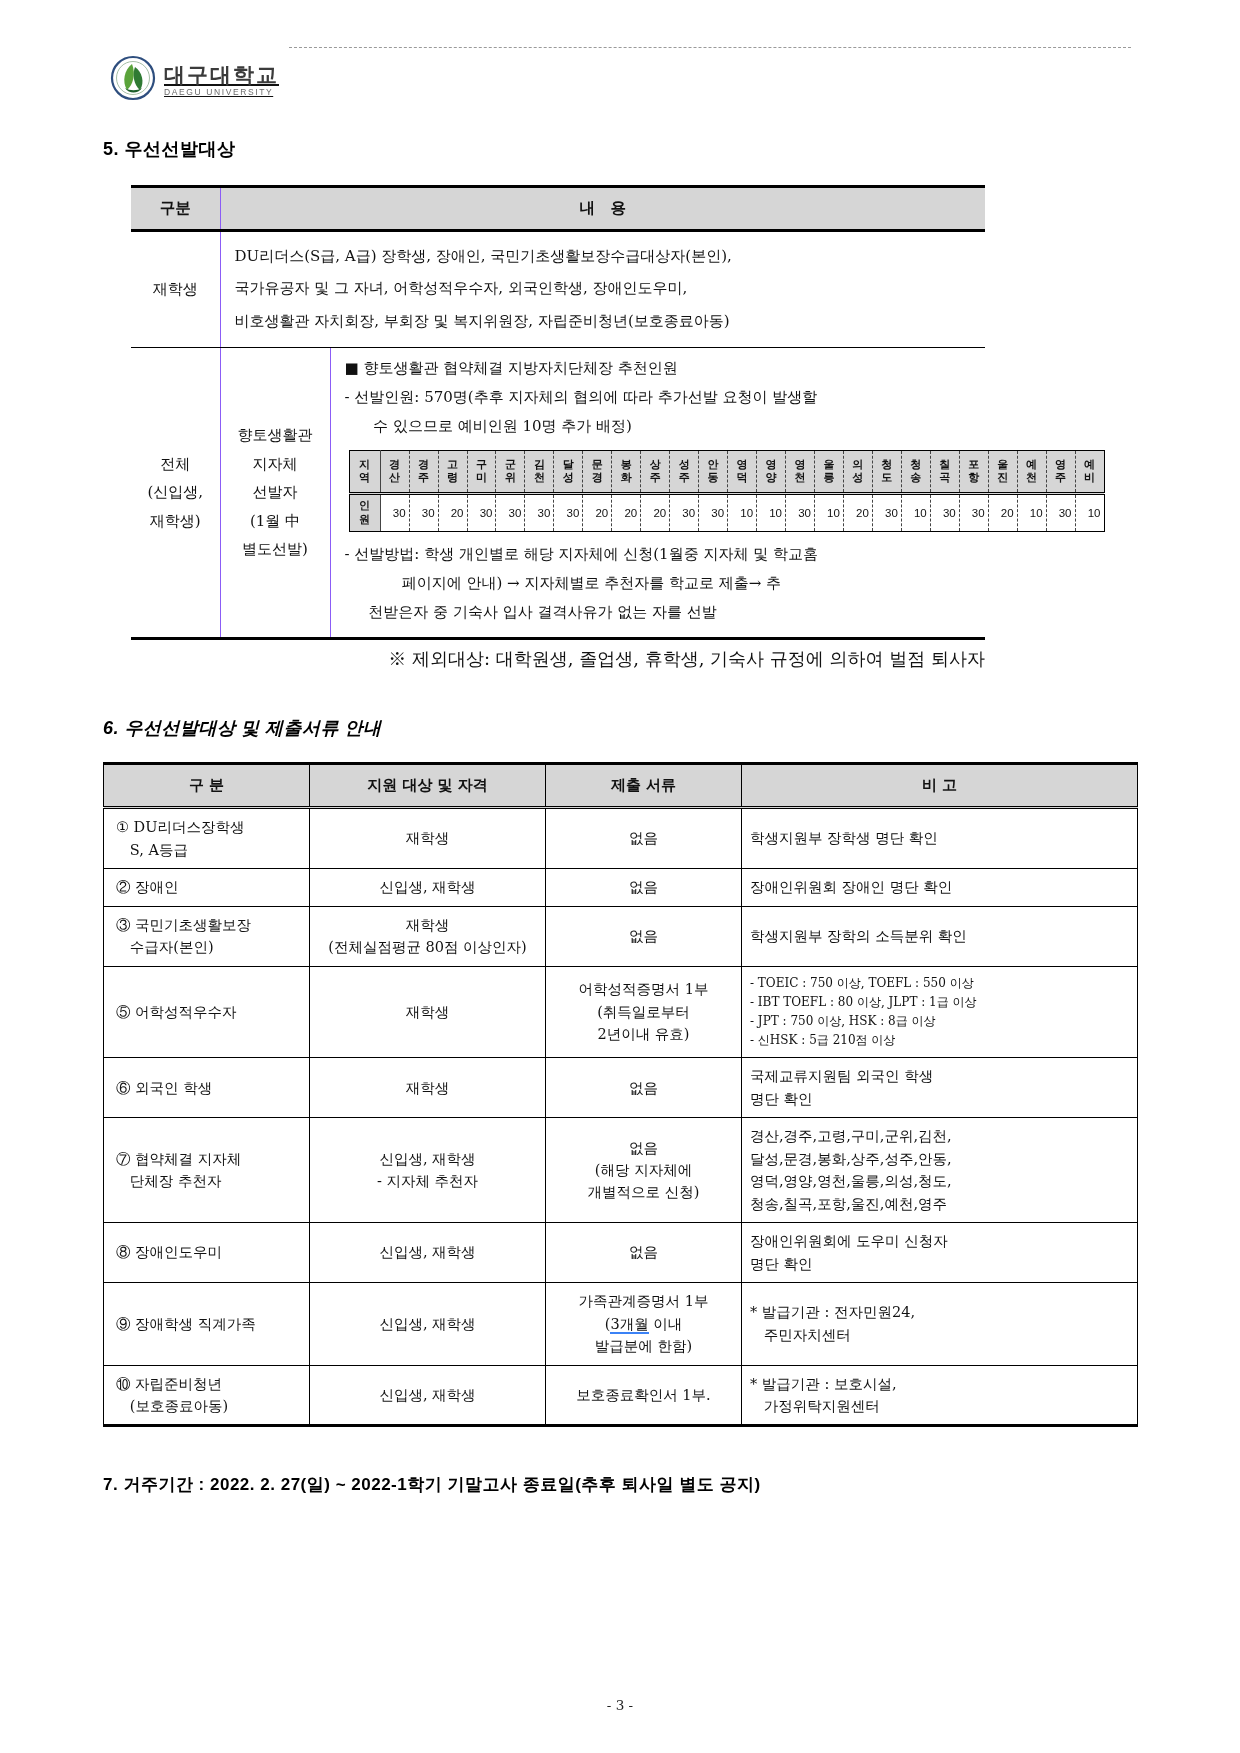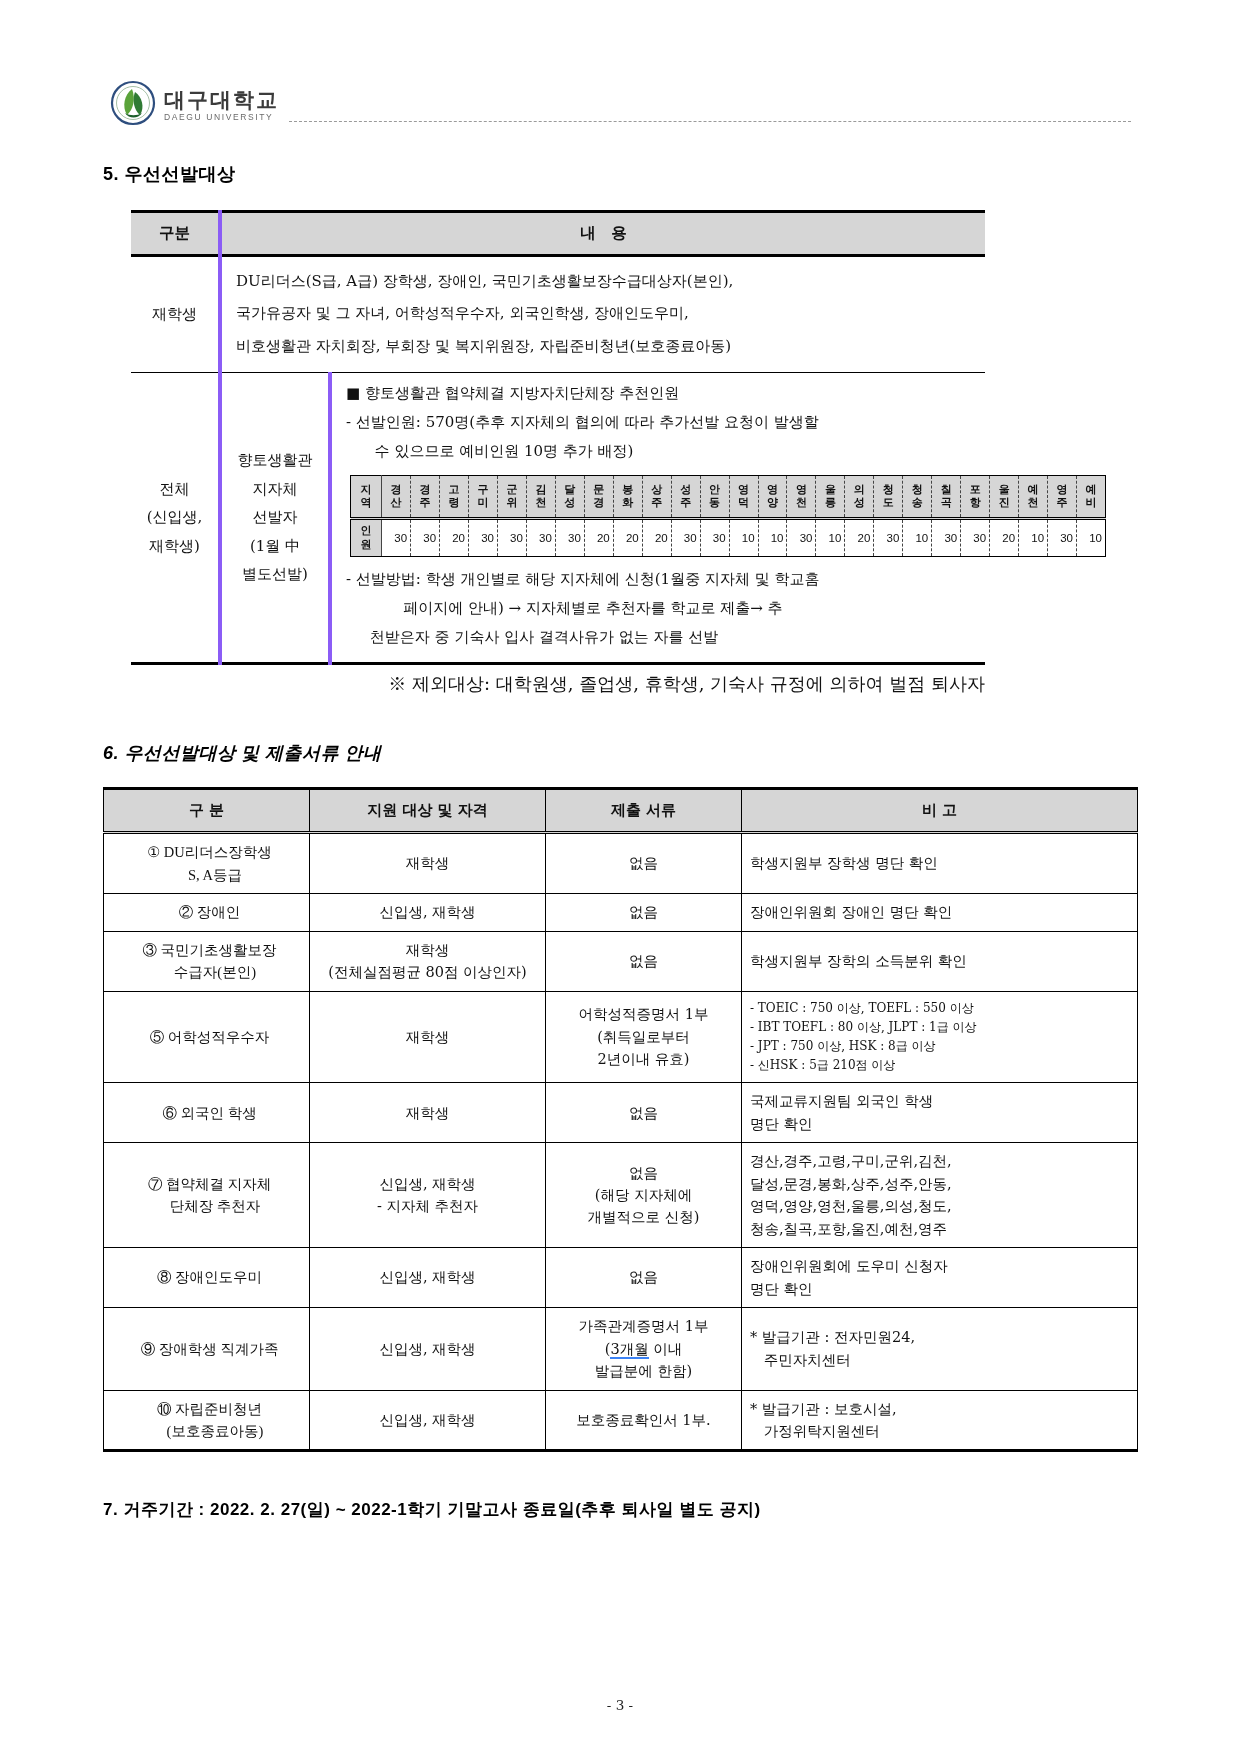--- a/index.html
+++ b/index.html
@@ -2,40 +2,40 @@
 <html><head>
 <meta charset="utf-8">
 <style>
   html,body{margin:0;padding:0;background:#ffffff;}
   .page{
     position:relative;width:1240px;height:1753px;background:#fff;
     font-family:"DejaVu Serif","Liberation Serif",serif;color:#111;
     overflow:hidden;box-sizing:border-box;padding:0 103px;
   }
   
-  .doc-header{display:flex;align-items:flex-end;padding-top:80px;}
+  .doc-header{display:flex;align-items:flex-start;padding-top:55px;text-decoration:underline;}
   .logo-wrap{display:flex;align-items:center;gap:8px;margin-left:7px;}
   .logo-text{display:flex;flex-direction:column;line-height:1;}
   .logo-kr{font-family:"Liberation Sans","DejaVu Sans",sans-serif;font-weight:bold;font-size:21px;color:#3b3b3b;letter-spacing:2px;}
   .logo-en{font-family:"Liberation Sans","DejaVu Sans",sans-serif;font-size:8.5px;color:#6a6a6a;letter-spacing:1.6px;margin-top:3px;}
   .dashed-rule{flex:1;border-top:1.5px dashed #9a9a9a;margin-left:10px;margin-right:6px;transform:translateY(-8px);}
   
   .sec-title{font-family:"Liberation Sans","DejaVu Sans",sans-serif;font-weight:bold;font-size:18px;color:#000;letter-spacing:0.5px;}
   #sec5-title{margin-top:32px;}
   #sec6-title{margin-top:45px;font-style:italic;}
   #sec7-title{margin-top:46px;font-size:17px;}
   
   .tline{white-space:pre;}
   .red-underline{border-bottom:2px solid #3b82f6;}
   
   .t1{border-collapse:collapse;table-layout:fixed;width:854px;margin-left:28px;margin-top:24px;
       border-top:3px solid #000;border-bottom:3px solid #000;font-size:15px;}
   .t1 th{background:#d6d6d6;font-weight:bold;border-bottom:3px solid #000;padding:10px 4px;font-size:15.5px;}
   .t1 td{vertical-align:middle;}
-  .t1 .vline{border-right:4px solid #8b5cf6;}
+  .t1 .vline{border-right:1px solid #8b5cf6;}
   .t1 .row-sep{border-bottom:1px solid #000;}
   .t1 .label-cell{text-align:center;line-height:1.9;}
   .t1 .content-cell{padding:8px 0 10px 14px;overflow:visible;}
   .t1 .content-cell .tline{line-height:2.15;}
   .t1 .row2-content{padding:6px 0 10px 14px;}
   .t1 .row2-content .tline{line-height:1.95;}
   
   .rt{border-collapse:collapse;table-layout:fixed;width:756px;margin:8px 0 8px 4px;font-family:"Liberation Sans","DejaVu Sans",sans-serif;}
   .rt td{border-right:1px dashed #444;text-align:center;vertical-align:middle;}
   .rt td:last-child{border-right:1px solid #000;}
@@ -48,21 +48,21 @@
   .excl-note{width:854px;margin-left:28px;margin-top:7px;text-align:right;font-size:18px;color:#111;}
   
   .t2{border-collapse:collapse;table-layout:fixed;width:1034px;margin-top:22px;
       border-top:3px solid #000;border-bottom:3px solid #000;border-left:1px solid #000;border-right:1px solid #000;font-size:14.5px;}
   .t2 th{background:#d6d6d6;font-weight:bold;font-size:15px;border-bottom:3px double #000;border-right:1px solid #000;padding:11px 4px;}
   .t2 th:last-child{border-right:none;}
   .t2 td{border-right:1px solid #000;border-bottom:1px solid #000;padding:7px 6px;vertical-align:middle;}
   .t2 td:last-child{border-right:none;}
   .t2 tr:last-child td{border-bottom:none;}
   .t2 .tline{line-height:1.55;}
-  .t2 .t2-cat{text-align:center;padding-left:12px;font-family:Liberation Serif, serif;}
+  .t2 .t2-cat{text-align:left;padding-left:12px;}
   .t2 .t2-center{text-align:center;}
   .t2 .t2-note{text-align:left;padding-left:8px;}
   .t2 .t2-note.small{font-size:12px;}
   .t2 .t2-note.small .tline{line-height:1.6;}
   
   .page-footer{position:absolute;left:0;right:0;bottom:40px;text-align:center;font-size:13.5px;color:#222;}
 </style>
 </head>
 <body>
 

